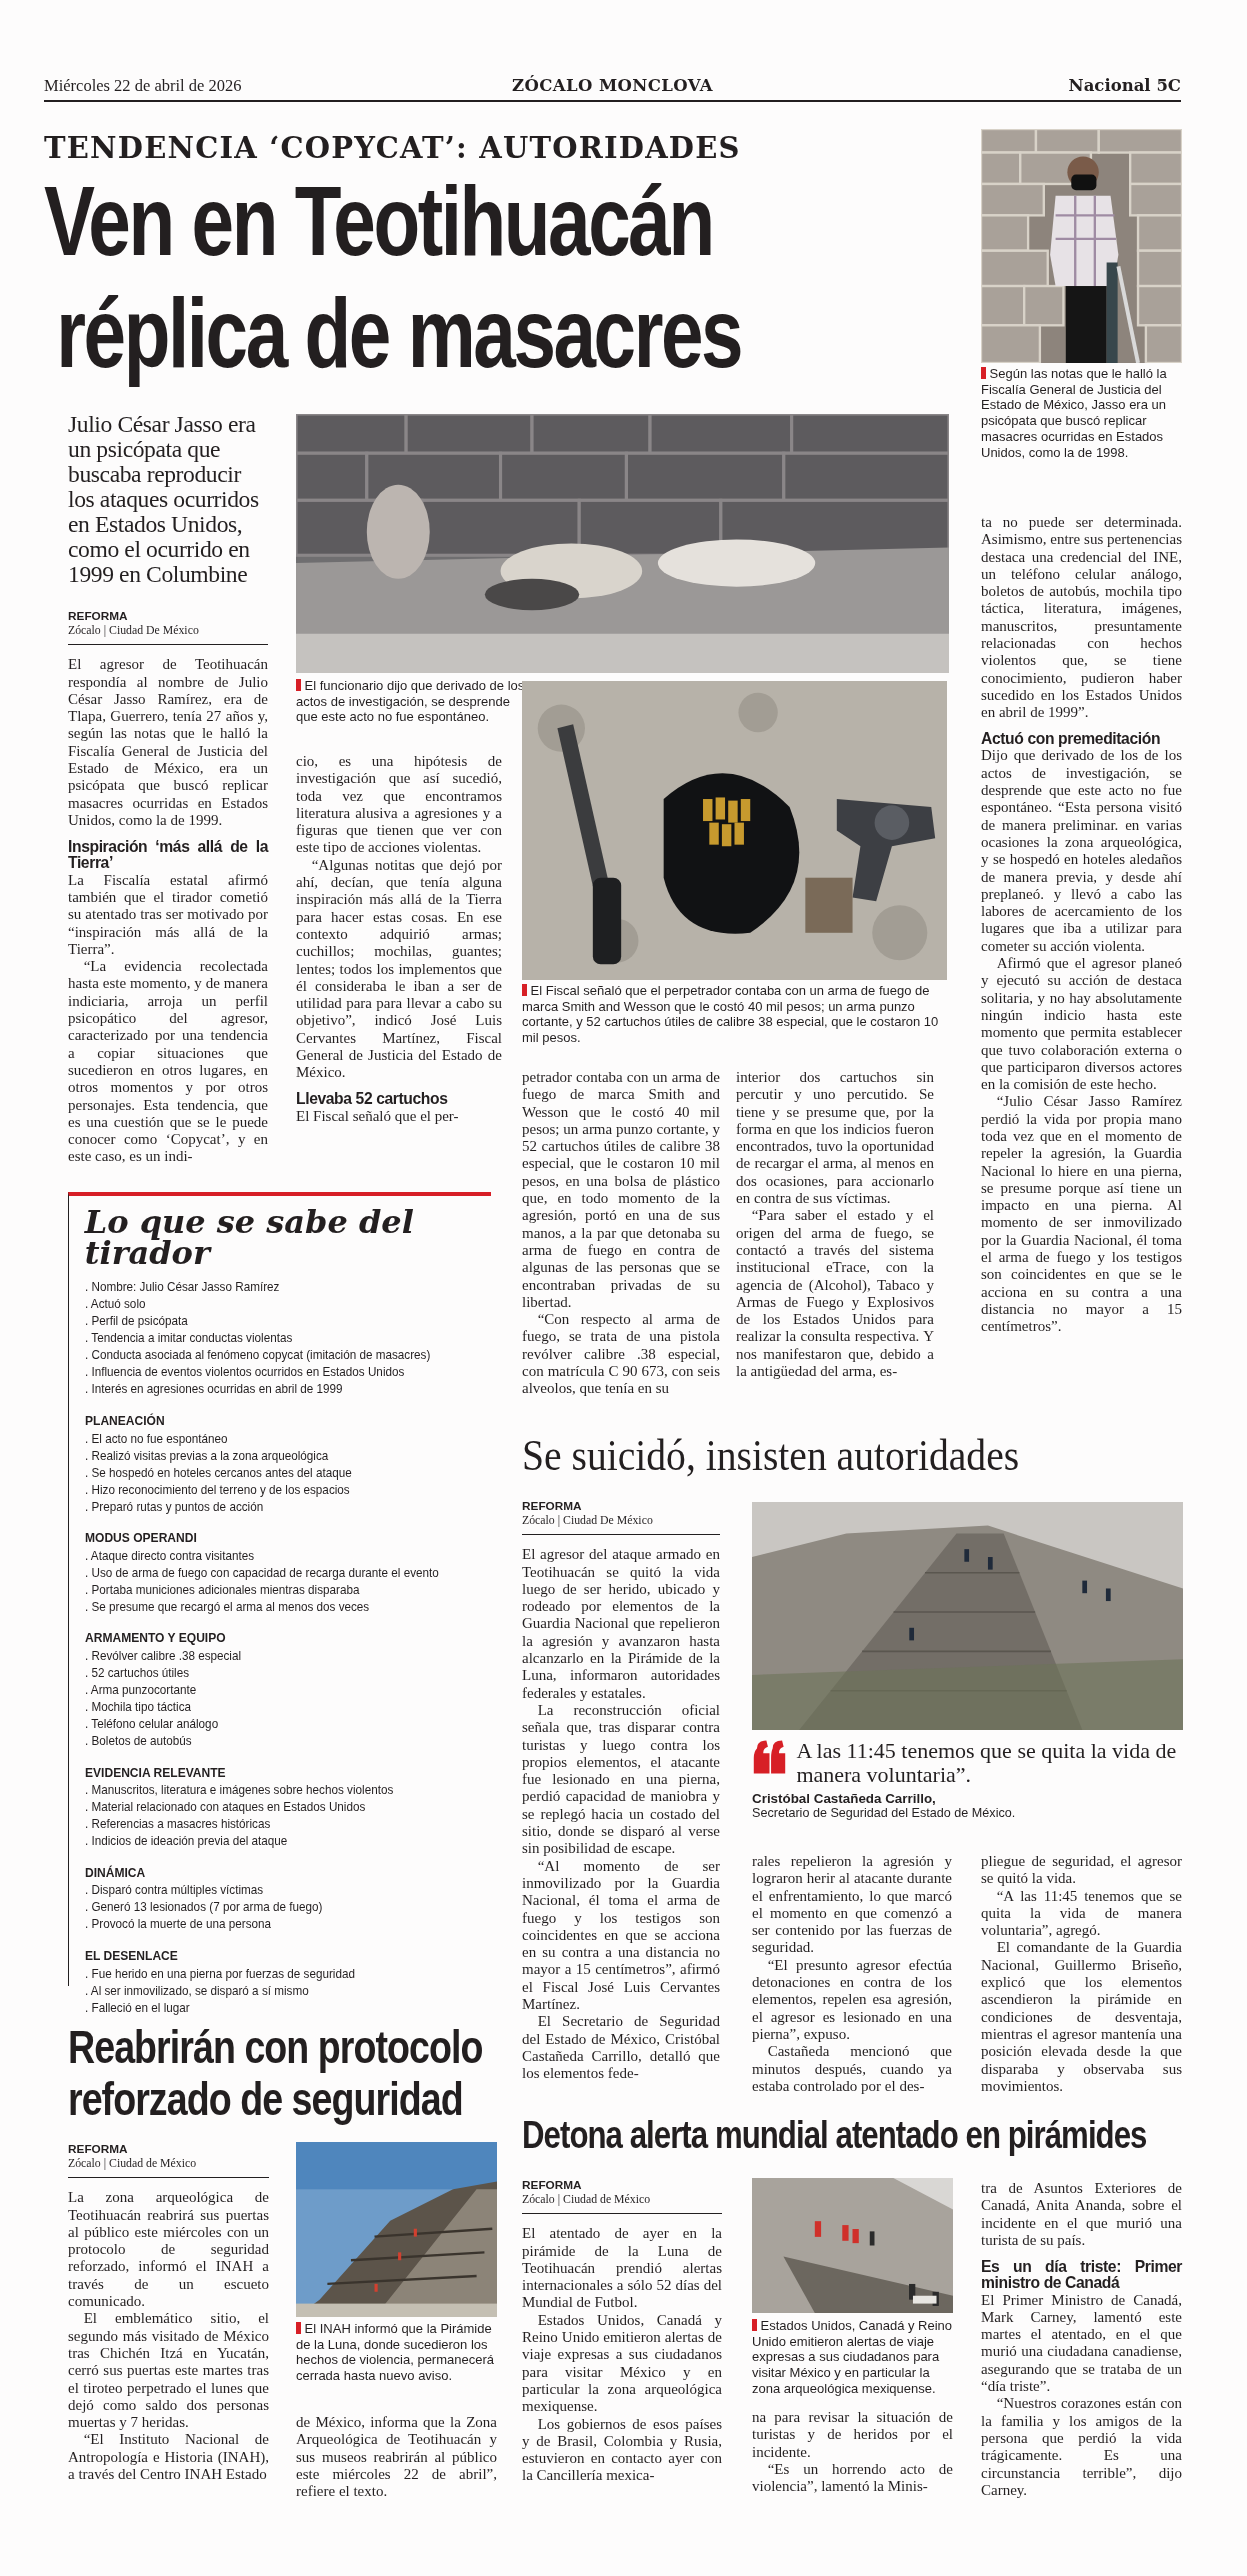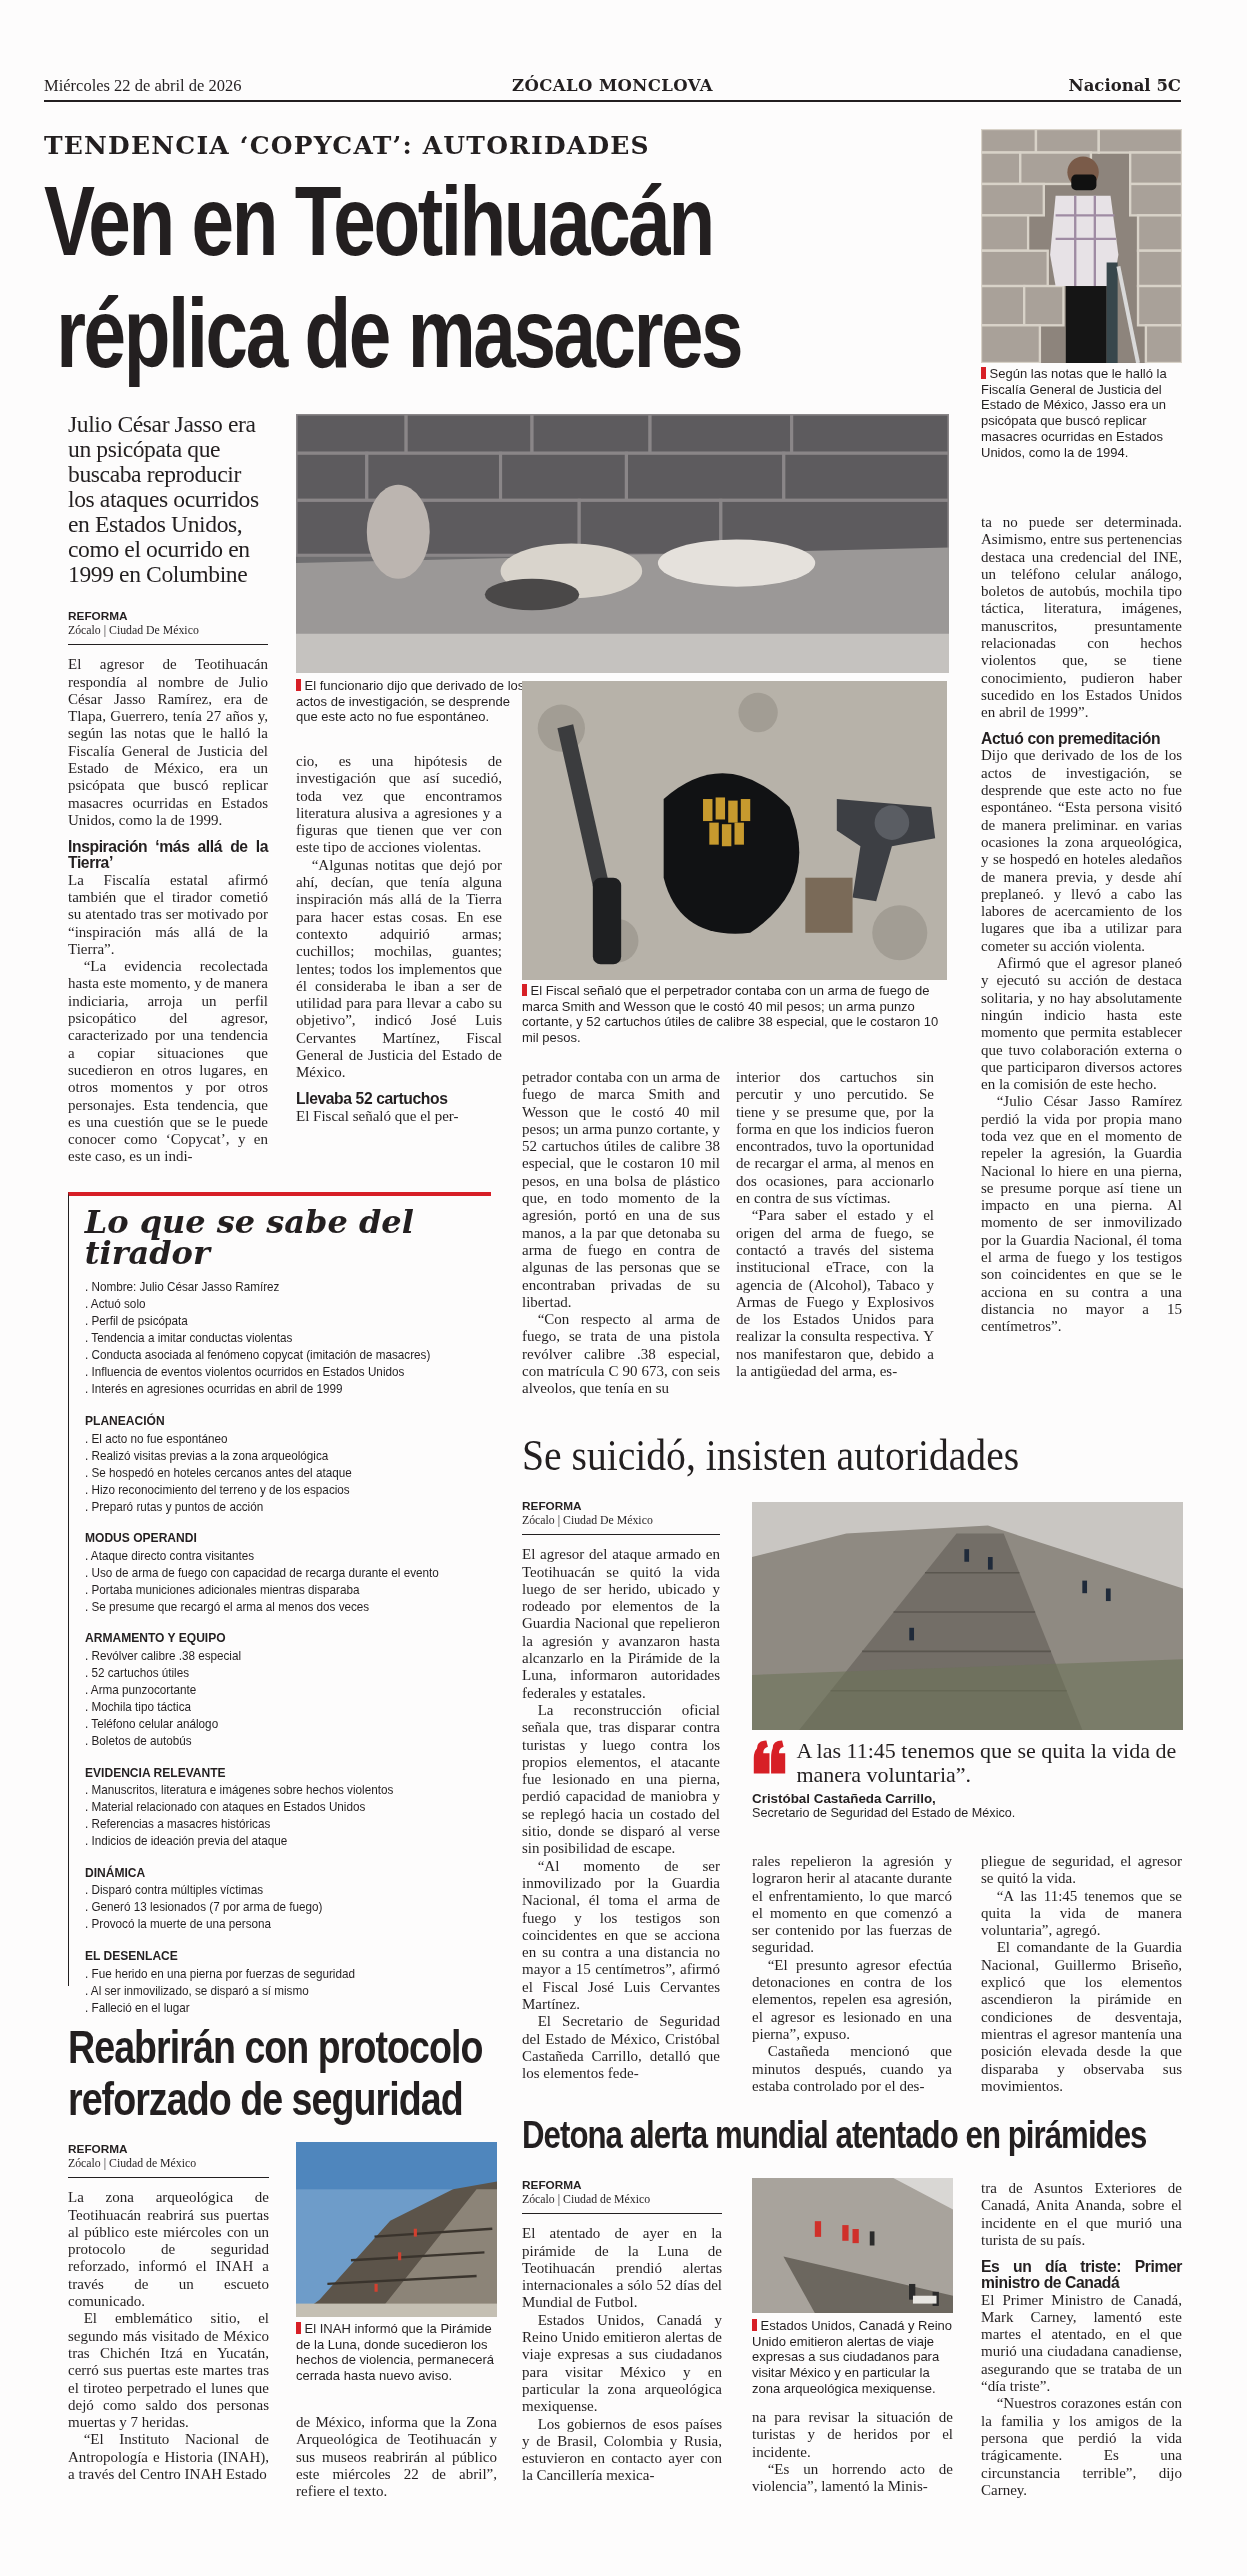--- a/index.html
+++ b/index.html
@@ -6,21 +6,21 @@
   html, body { width: 1248px; height: 2576px; background: #fdfcfc; overflow: hidden; }
   body { position: relative; color: #231f20; font-family: "DejaVu Serif", serif; }
   .abs { position: absolute; }
 
   
   .masthead { left: 44px; top: 74px; width: 1137px; height: 28px; border-bottom: 2.4px solid #231f20; }
   .mast-date { position: absolute; left: 0; top: 1.6px; font-size: 16.5px; font-family: "Liberation Serif", serif; }
   .mast-paper { position: absolute; left: 0; right: 0; top: 1.6px; text-align: center; font-size: 16.5px; font-weight: bold; font-family: "DejaVu Serif", serif; letter-spacing: 0.4px; }
   .mast-section { position: absolute; right: 0; top: 1.6px; font-size: 16.5px; font-weight: bold; font-family: "DejaVu Serif", serif; }
 
-  .kicker { left: 44px; top: 131px; font-size: 25px; font-weight: bold; font-family: "DejaVu Serif", serif; letter-spacing: 1.2px; }
+  .kicker { left: 44px; top: 131px; font-size: 29px; font-weight: bold; font-family: "DejaVu Serif", serif; letter-spacing: 1.2px; }
   .headline { left: 44px; top: 165px; width: 912px; font-family: "Liberation Sans", sans-serif; font-weight: bold; font-size: 98px; line-height: 112px; letter-spacing: -3.1px; transform: scaleX(0.78); transform-origin: left top; white-space: nowrap; }
   .headline .l2 { padding-left: 15.7px; }
 
   .deck { left: 68px; top: 412px; width: 204px; font-size: 23.6px; line-height: 25px; font-family: "Liberation Serif", serif; letter-spacing: -0.4px; }
 
   .byline-agency { font-family: "Liberation Sans", sans-serif; font-weight: bold; font-size: 11.8px; }
   .byline-loc { font-family: "Liberation Serif", serif; font-size: 11.8px; padding-bottom: 6.3px; border-bottom: 1.2px solid #231f20; margin-bottom: 11px; }
 
   .body { font-family: "Liberation Serif", serif; font-size: 15px; line-height: 17.3px; text-align: justify; hyphens: auto; }
   .body p { text-indent: 15.7px; }
@@ -89,21 +89,21 @@
         <line x1="95" y1="140" x2="172" y2="140"></line>
         <line x1="120" y1="85" x2="120" y2="200"></line>
         <line x1="145" y1="85" x2="145" y2="200"></line>
       </g>
     <rect x="108" y="200" width="52" height="98" fill="#151515"></rect>
     <rect x="160" y="170" width="14" height="128" fill="#38474c"></rect>
     <line x1="175" y1="175" x2="200" y2="298" stroke="#d9d9d9" stroke-width="5"></line>
   </svg>
 </div>
 <div class="abs caption" style="left:981px; top:366px; width:201px;">
-  <span class="mark"></span><span>Según las notas que le halló la Fiscalía General de Justicia del Estado de México, Jasso era un psicópata que buscó replicar masacres ocurridas en Estados Unidos, como la de 1994.</span>
+  <span class="mark"></span><span>Según las notas que le halló la Fiscalía General de Justicia del Estado de México, Jasso era un psicópata que buscó replicar masacres ocurridas en Estados Unidos, como la de 1998.</span>
 </div>
 
 <div class="abs deck">Julio César Jasso era un psicópata que buscaba reproducir los ataques ocurridos en Estados Unidos, como el ocurrido en 1999 en Columbine</div>
 
 <div class="abs photo" style="left:296px; top:414px; width:653px; height:259px;">
   <svg viewBox="0 0 830 330" preserveAspectRatio="none">
     <rect width="830" height="330" fill="#6f6e70"></rect>
     <g fill="#5d5b5e" stroke="#8a8688" stroke-width="4">
       <rect x="0" y="0" width="140" height="50"></rect>
         <rect x="140" y="0" width="160" height="50"></rect>

